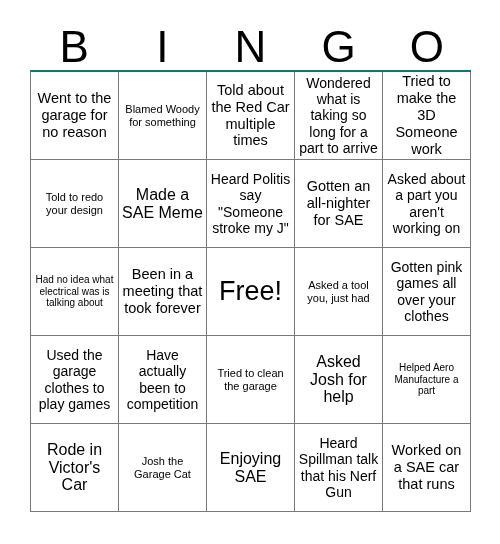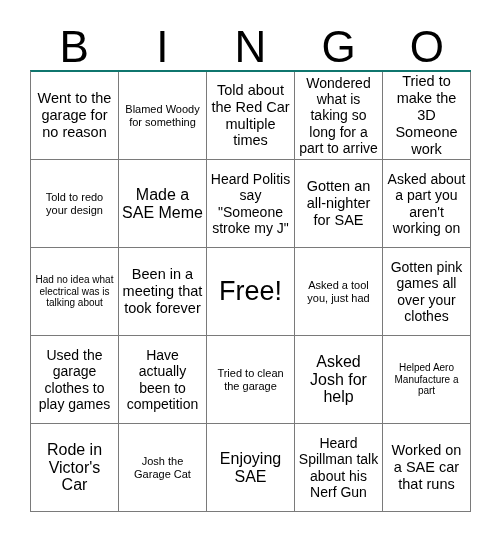--- a/index.html
+++ b/index.html
@@ -163,20 +163,20 @@
     <div class="cell sz-xl">
         <span class="txt">Rode in Victor's Car</span>
       </div>
     <div class="cell sz-l">
         <span class="txt">Josh the Garage Cat</span>
       </div>
     <div class="cell sz-xl">
         <span class="txt">Enjoying SAE</span>
       </div>
     <div class="cell sz-s">
-        <span class="txt">Heard Spillman talk about his Nerf Gun</span>
+        <span class="txt">Heard Spillman talk that his Nerf Gun</span>
       </div>
     <div class="cell sz-m">
         <span class="txt">Worked on a SAE car that runs</span>
       </div>
 
   </div>
 </div>
 
 </body></html>

